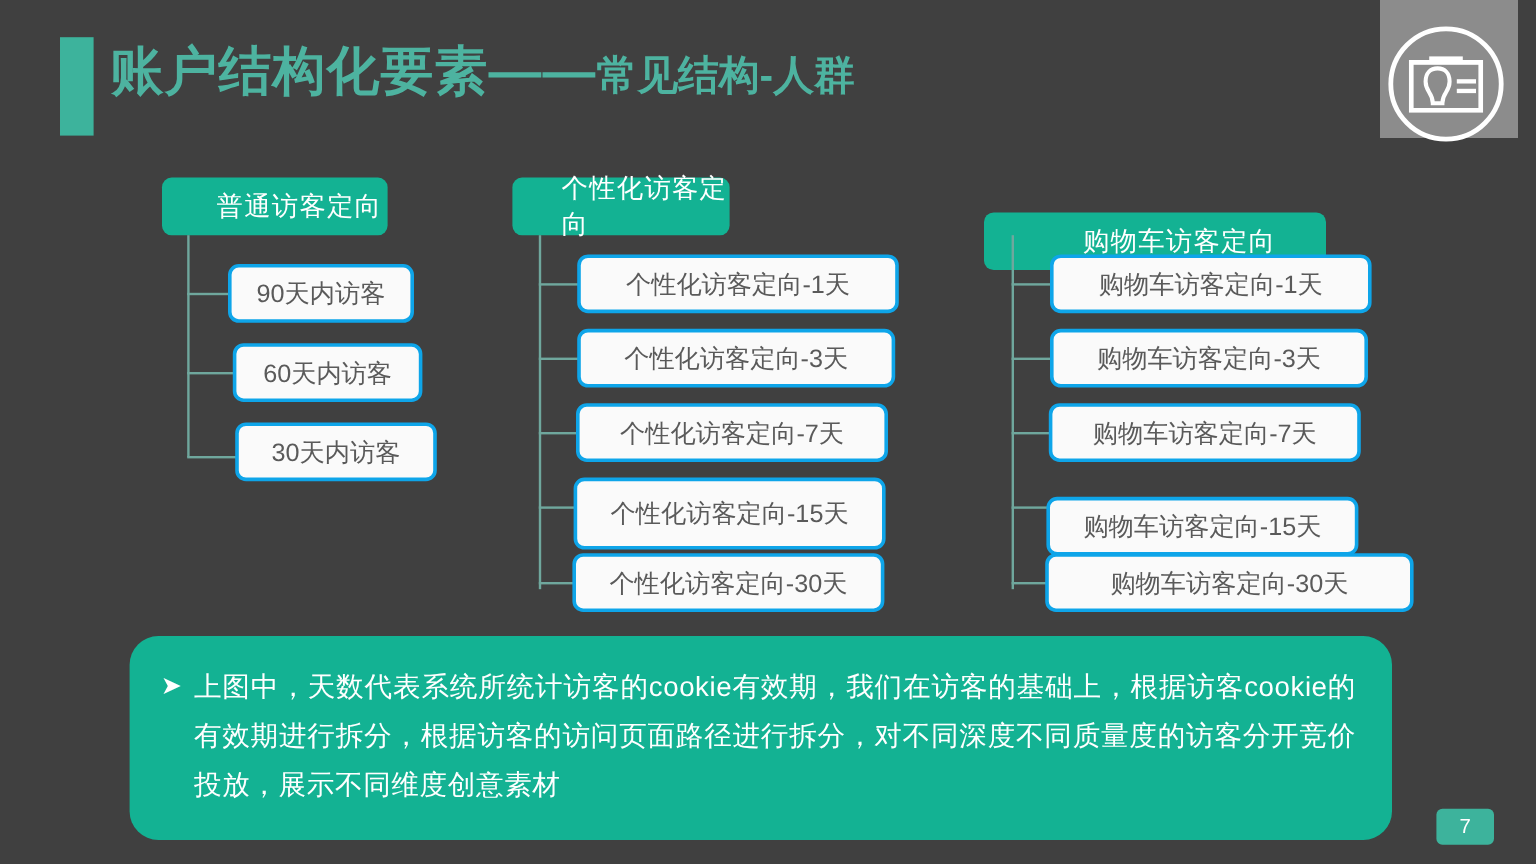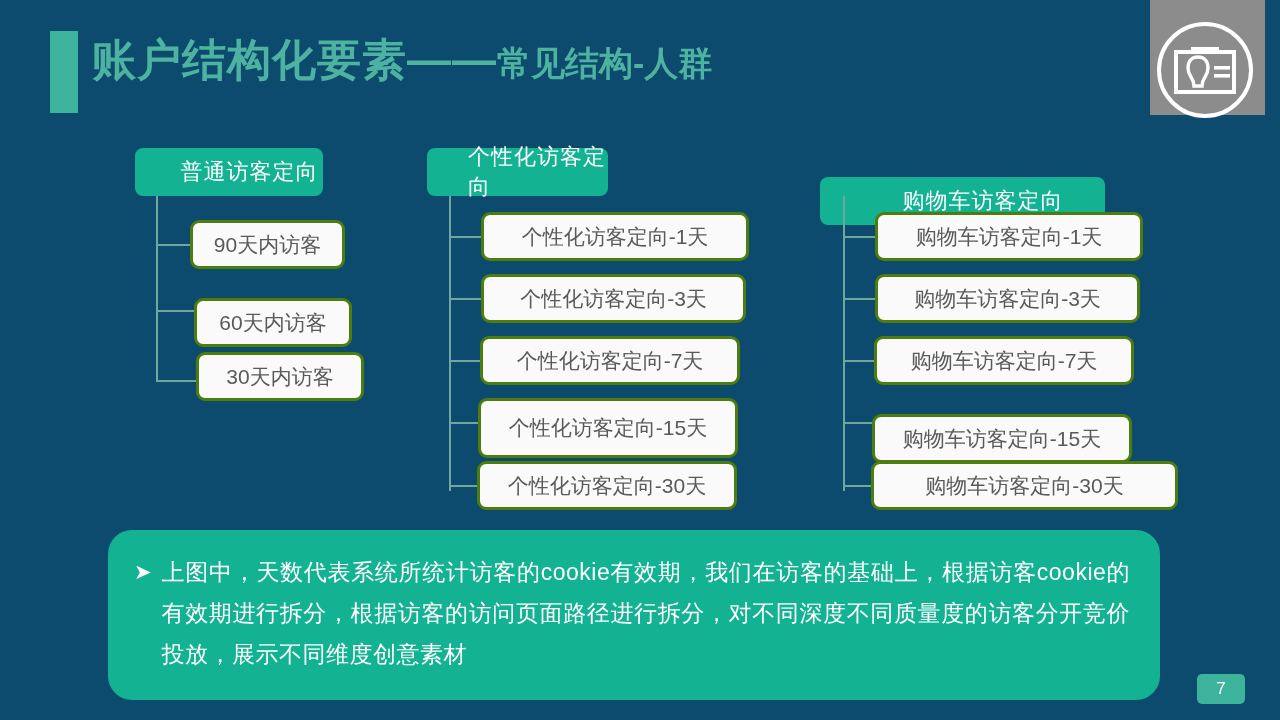--- a/index.html
+++ b/index.html
@@ -10,21 +10,21 @@
     width: 1280px;
     height: 720px;
     overflow: hidden;
     background: #d9d9d9;
     font-family: "Liberation Sans", "DejaVu Sans", sans-serif;
   }
   #slide {
     position: relative;
     width: 1280px;
     height: 720px;
-    background: #0c4a6e;
+    background: #404040;
   }
 
   
   .logo-block {
     position: absolute;
     top: 0;
     left: 1150px;
     width: 115px;
     height: 115px;
     background: #8c8c8c;
@@ -98,21 +98,21 @@
     background: #6fa79d;
   }
   .branch {
     position: absolute;
     height: 2px;
     background: #6fa79d;
   }
   .node {
     position: absolute;
     background: #fafafa;
-    border: 3px solid #4d7c0f;
+    border: 3px solid #0ea5e9;
     border-radius: 9px;
     color: #5a5a5a;
     font-size: 21px;
     display: flex;
     align-items: center;
     justify-content: center;
     box-sizing: border-box;
     white-space: nowrap;
   }
 
@@ -184,21 +184,21 @@
   <div class="title-bar"></div>
   <div class="title-text"><span class="title-main">账户结构化要素——</span><span class="title-sub">常见结构-人群</span></div>
 
   <div class="col">
     <div class="col-head" style="left:135px; top:148px; width:188px; height:48px;">普通访客定向</div>
     <div class="trunk" style="left:156px; top:196px; height:185px;"></div>
     <div class="branch" style="left:156px; top:244px; width:36px;"></div>
     <div class="branch" style="left:156px; top:310px; width:39px;"></div>
     <div class="branch" style="left:156px; top:380px; width:41px;"></div>
     <div class="node" style="left:190px; top:220px; width:155px; height:49px;">90天内访客</div>
-    <div class="node" style="left:194px; top:298px; width:158px; height:49px;">60天内访客</div>
+    <div class="node" style="left:194px; top:286px; width:158px; height:49px;">60天内访客</div>
     <div class="node" style="left:196px; top:352px; width:168px; height:49px;">30天内访客</div>
   </div>
 
   <div class="col">
     <div class="col-head" style="left:427px; top:148px; width:181px; height:48px;">个性化访客定向</div>
     <div class="trunk" style="left:449px; top:196px; height:295px;"></div>
     <div class="branch" style="left:449px; top:236px; width:34px;"></div>
     <div class="branch" style="left:449px; top:298px; width:35px;"></div>
     <div class="branch" style="left:449px; top:360px; width:33px;"></div>
     <div class="branch" style="left:449px; top:422px; width:31px;"></div>

